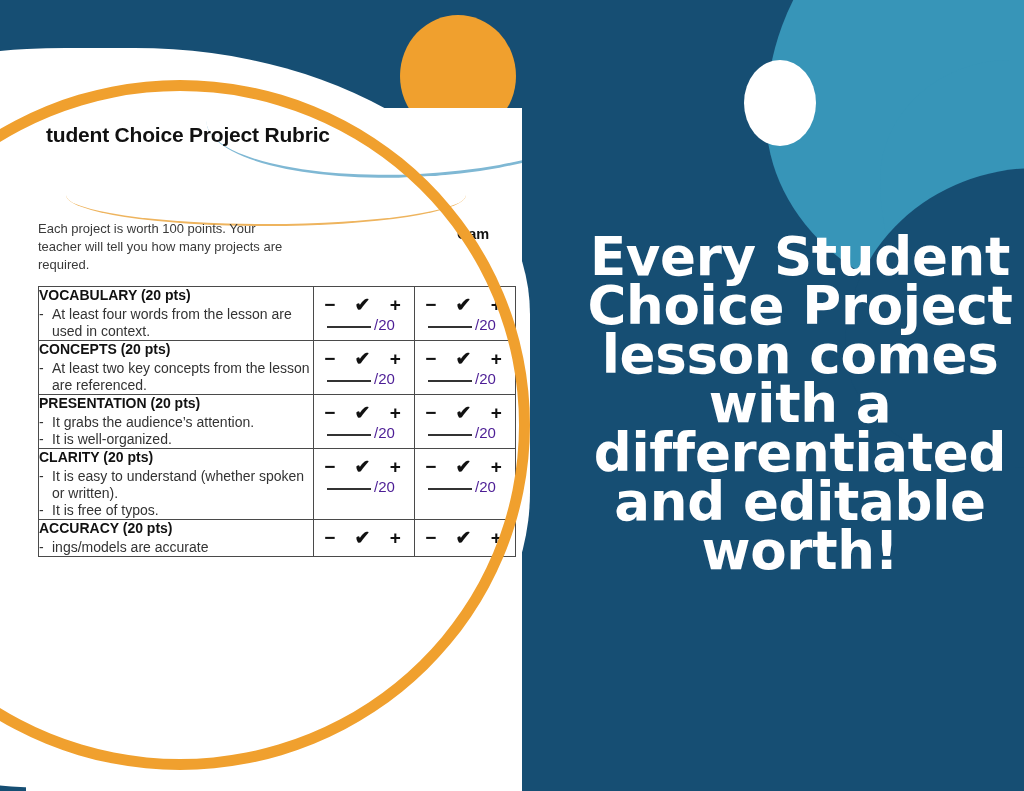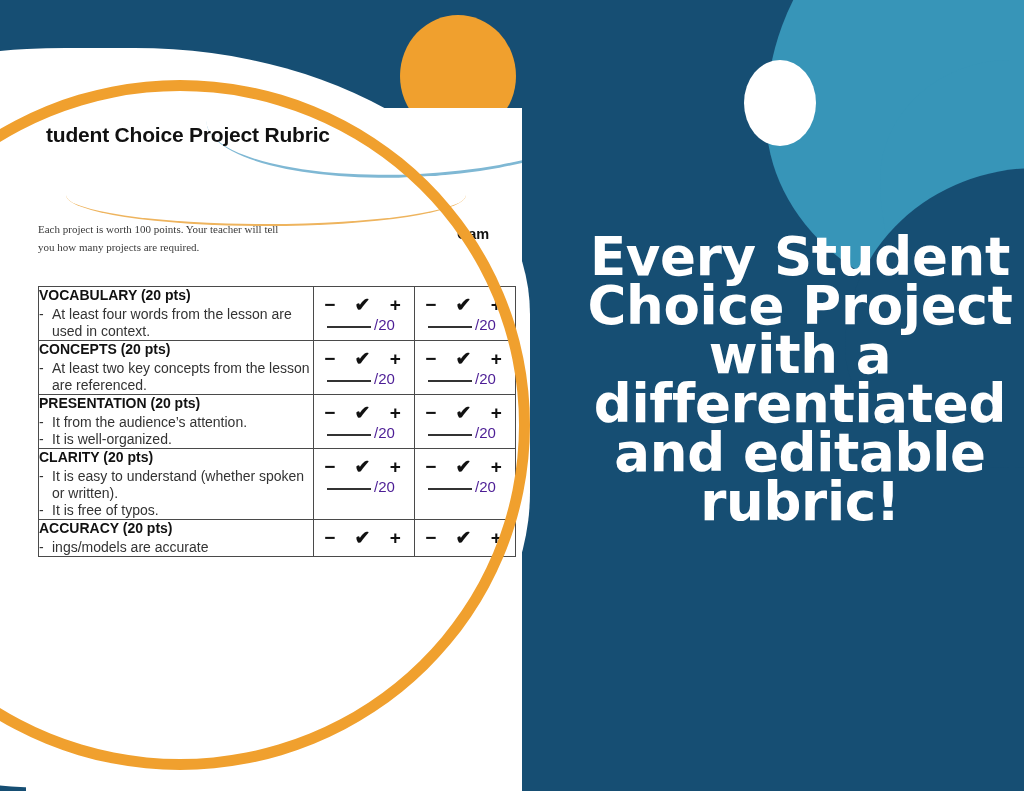--- a/index.html
+++ b/index.html
@@ -94,21 +94,21 @@
     transform:rotate(-3deg);
   }
   .swoosh-orange-thin{
     position:absolute;left:40px;top:56px;width:400px;height:60px;
     border-bottom:2px solid #EEB45E;
     border-radius:50%;
   }
 
   .doc-intro{
     position:absolute;left:12px;top:112px;width:256px;
-    font-size:11px;line-height:18px;color:#3A3A3A;font-family:Liberation Serif, serif;
+    font-size:13px;line-height:18px;color:#3A3A3A;
   }
   .col-head{
     position:absolute;top:118px;
     font-size:14.5px;line-height:17px;font-weight:700;color:#111;
     text-align:center;
   }
   .col-head.c1{left:288px;width:98px;}
   .col-head.c2{left:398px;width:98px;}
 
   table.rubric{
@@ -226,21 +226,21 @@
               <div class="marks">−  ✔  +</div>
               <div class="score"><span class="blank"></span><span>/20</span></div>
             </div>
           </td>
         </tr>
 
         <tr>
           <td class="crit">
             <div class="crit-title">PRESENTATION (20 pts)</div>
             <ul class="crit-list">
-              <li><span class="dash">-</span><span>It from the audience’s attention.</span></li>
+              <li><span class="dash">-</span><span>It grabs the audience’s attention.</span></li>
               <li><span class="dash">-</span><span>It is well-organized.</span></li>
             </ul>
           </td>
           <td class="mark">
             <div class="mark-inner">
               <div class="marks">−  ✔  +</div>
               <div class="score"><span class="blank"></span><span>/20</span></div>
             </div>
           </td>
           <td class="mark">
@@ -294,19 +294,20 @@
 
       </tbody>
     </table>
   </div>
 
   <div class="orange-ring"></div>
 
   <div class="headline">
     <span class="ln">Every Student</span>
     <span class="ln">Choice Project</span>
+    <span class="ln">lesson comes</span>
     <span class="ln">with a</span>
     <span class="ln">differentiated</span>
     <span class="ln">and editable</span>
-    <span class="ln">rubric!</span>
+    <span class="ln">worth!</span>
   </div>
 
 </div>
 
 </body></html>

